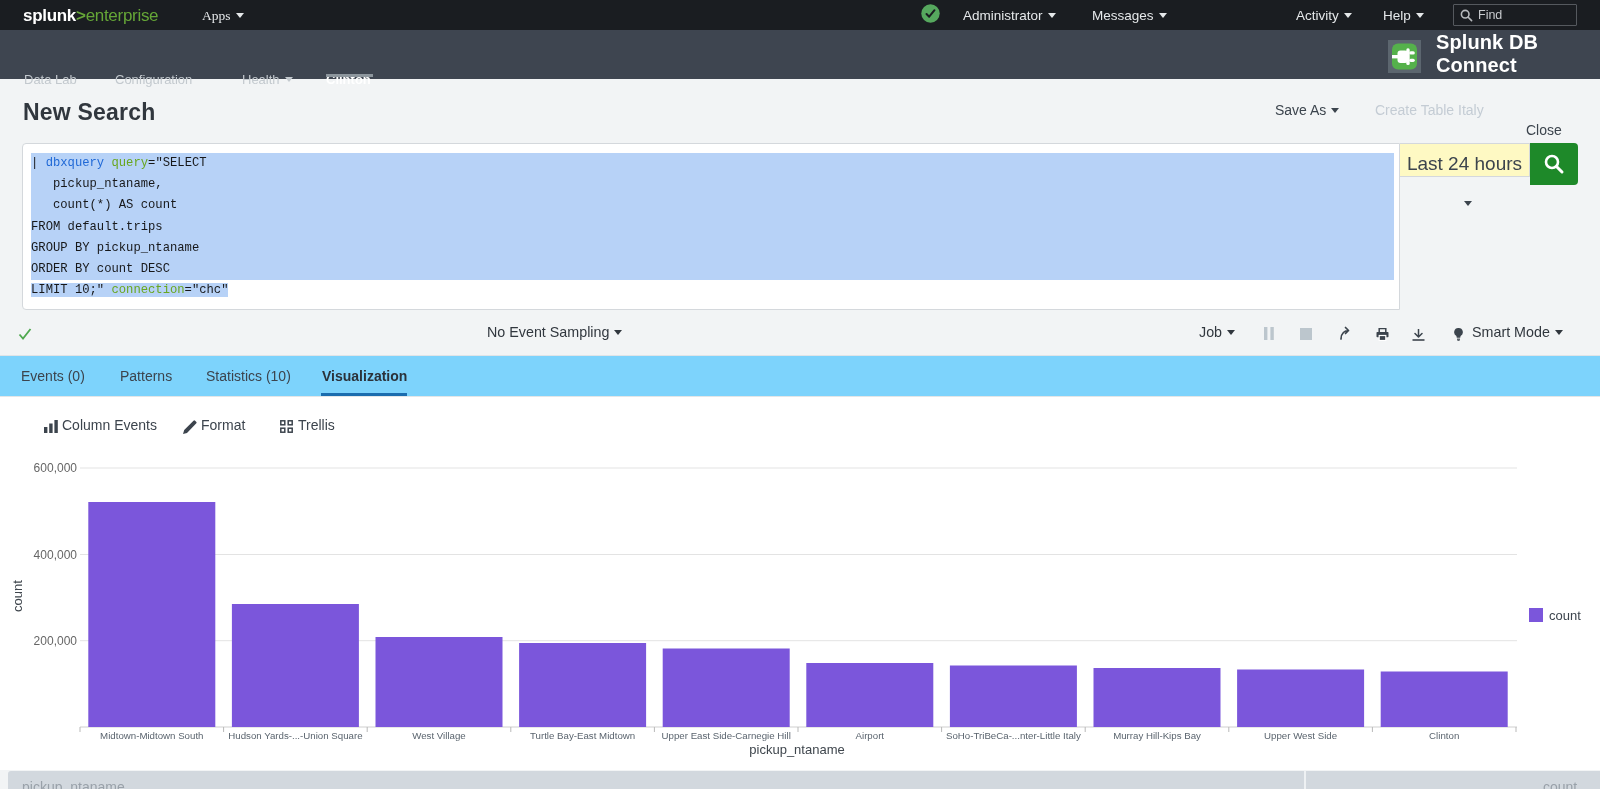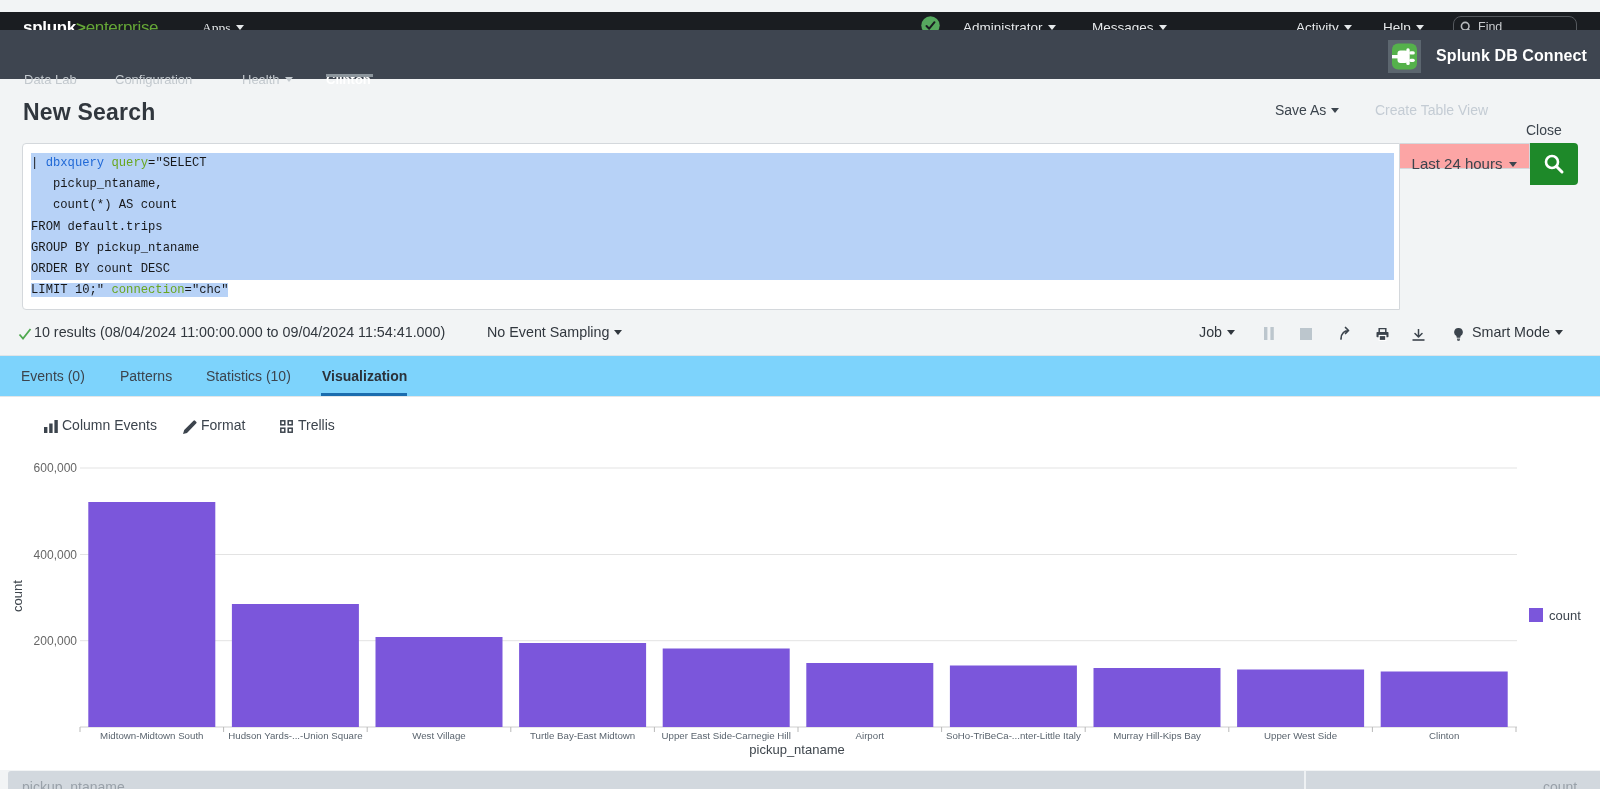--- a/index.html
+++ b/index.html
@@ -1,48 +1,48 @@
 <!DOCTYPE html>
 <html><head>
 <meta charset="utf-8">
 <style>
   * { margin:0; padding:0; box-sizing:border-box; }
   html,body { width:1600px; height:789px; overflow:hidden; }
   body { font-family:"Liberation Sans", sans-serif; background:#f2f4f5; position:relative; }
   .abs { position:absolute; }
 
   
-  #topbar { position:absolute; left:0; top:12px; width:1600px; height:30px; background:#1a1d21; }
+  #topbar { position:absolute; left:0; top:0; width:1600px; height:30px; background:#1a1d21; }
   .logo { position:absolute; left:23px; top:6px; font-size:17px; font-weight:bold; color:#fff; letter-spacing:-0.3px;}
   .logo .gt { color:#65a637; font-weight:bold; }
   .logo .ent { color:#65a637; font-weight:400; }
   .tb-item { position:absolute; top:8px; color:#e5e8ea; font-size:13.5px; }
   .caret { display:inline-block; width:0; height:0; border-left:4px solid transparent; border-right:4px solid transparent; border-top:5px solid currentColor; vertical-align:middle; margin-left:5px; margin-top:-2px;}
-  #findbox { position:absolute; left:1453px; top:4px; width:124px; height:22px; border:1px solid #55595e; border-radius:8px; background:#1a1d21; color:#c8cbce; font-size:12.5px; line-height:20px; padding-left:24px; }
+  #findbox { position:absolute; left:1453px; top:4px; width:124px; height:22px; border:1px solid #55595e; border-radius:1px; background:#1a1d21; color:#c8cbce; font-size:12.5px; line-height:20px; padding-left:24px; }
 
   
   #appbar { position:absolute; left:0; top:30px; width:1600px; height:49px; background:#3e4550; }
   .ab-item { position:absolute; top:18px; font-size:13px; color:#c3c9ce;margin-top:24px; }
   .ab-active { color:#ffffff; font-weight:bold; }
   #ab-underline { position:absolute; left:326px; top:44px; width:47px; height:3px; background:#8d969d; }
 
   
   #title { position:absolute; left:23px; top:99px; font-size:23px; font-weight:bold; color:#31373e; letter-spacing:0.2px; }
   .hdr-link { position:absolute; top:102px; font-size:14px; color:#3c444d; }
   .hdr-dis { color:#c4ccd4; }
 
   
   #searchbox { position:absolute; left:22px; top:143px; width:1378px; height:167px; background:#fff; border:1px solid #d4d8dc; border-radius:4px 0 0 4px; }
   #code { position:absolute; left:8px; top:9px; font-family:"Liberation Mono", monospace; font-size:12.2px; line-height:21.2px; color:#17181a; white-space:pre; }
   .selblock { background:#b7d2f7; width:1363px; white-space:pre; }
   #code div { white-space:pre; }
   .selpart { background:#b7d2f7; }
   .kwb { color:#1f68d6; } 
   .kwg { color:#69a61f; } 
-  #timepicker { position:absolute; left:1400px; top:143px; width:130px; height:26px; background:#fca5a5; border:1px solid #d4d8dc; border-left:none; font-size:15px; color:#3c444d; line-height:40px; text-align:center; }
+  #timepicker { position:absolute; left:1400px; top:143px; width:130px; height:34px; background:#fef9c3; border:1px solid #d4d8dc; border-left:none; font-size:19px; color:#3c444d; line-height:40px; text-align:center; }
   #searchbtn { position:absolute; left:1530px; top:143px; width:48px; height:42px; background:#1e8929; border-radius:0 4px 4px 0; }
 
   
   #resultsbar { position:absolute; left:0; top:311px; width:1600px; height:45px; background:#f2f4f5; border-bottom:1px solid #e0e4e7; }
   .rb-text { position:absolute; top:13px; font-size:14.3px; color:#31373e; }
 
   
   #tabsrow { position:absolute; left:0; top:356px; width:1600px; height:41px; background:#7dd3fc; border-bottom:1px solid #e3e6e8; }
   .tab { position:absolute; top:12px; font-size:14px; color:#3c444d; }
   .tab-active { font-weight:bold; color:#2b323a; }
@@ -89,26 +89,26 @@
         <rect x="4" y="3.5" width="25" height="26" rx="6" fill="#55b14b"></rect>
         <g fill="#fff">
           <rect x="4" y="15" width="8" height="3.4"></rect>
           <rect x="9.5" y="10.5" width="10.5" height="12.4" rx="3"></rect>
           <rect x="18.3" y="8.3" width="3.4" height="16.8" rx="1.6"></rect>
           <rect x="21.2" y="11.3" width="5.6" height="3.2" rx="1.6"></rect>
           <rect x="21.2" y="18.7" width="5.6" height="3.2" rx="1.6"></rect>
         </g>
       </svg>
   </div>
-  <div class="abs" style="left:1436px; top:17px; font-size:16px; font-weight:bold; color:#fff; letter-spacing:0.1px;">Splunk DB Connect</div>
+  <div class="abs" style="left:1436px; top:1px; font-size:20px; font-weight:bold; color:#fff; letter-spacing:0.1px;">Splunk DB Connect</div>
 </div>
 
 <div id="title">New Search</div>
 <div class="hdr-link" style="left:1275px;">Save As<span class="caret"></span></div>
-<div class="hdr-link hdr-dis" style="left:1375px;">Create Table View</div>
+<div class="hdr-link hdr-dis" style="left:1375px;">Create Table Italy</div>
 <div class="hdr-link" style="left:1526px;margin-top:20px;">Close</div>
 
 <div id="searchbox">
   <div id="code"><div class="selblock">| <span class="kwb">dbxquery</span> <span class="kwg">query</span>="SELECT
    pickup_ntaname,
    count(*) AS count
 FROM default.trips
 GROUP BY pickup_ntaname
 ORDER BY count DESC</div><div><span class="selpart">LIMIT 10;" <span class="kwg">connection</span>="chc"</span></div></div>
 </div>
@@ -117,21 +117,20 @@
   <svg style="position:absolute; left:13px; top:10px;" width="22" height="22" viewBox="0 0 22 22">
       <circle cx="9" cy="9" r="6" stroke="#fff" stroke-width="2.6" fill="none"></circle>
       <line x1="13.5" y1="13.5" x2="19" y2="19" stroke="#fff" stroke-width="3" stroke-linecap="round"></line>
     </svg>
 </div>
 
 <div id="resultsbar">
   <svg class="abs" style="left:18px; top:17px;" width="14" height="12" viewBox="0 0 14 12">
       <path d="M1.5 6.5l3.5 4L12.5 1" stroke="#4fa84f" stroke-width="1.8" fill="none"></path>
     </svg>
-  <div class="rb-text" style="left:34px;">10 results (08/04/2024 11:00:00.000 to 09/04/2024 11:54:41.000)</div>
   <div class="rb-text" style="left:487px;">No Event Sampling<span class="caret"></span></div>
   <div class="rb-text" style="left:1199px;">Job<span class="caret"></span></div>
   <svg class="abs" style="left:1263px; top:16px;" width="12" height="13" viewBox="0 0 12 13">
       <rect x="1" y="0" width="3.4" height="13" fill="#bcc6cd"></rect>
       <rect x="7.4" y="0" width="3.4" height="13" fill="#bcc6cd"></rect>
     </svg>
   <svg class="abs" style="left:1300px; top:17px;" width="12" height="12" viewBox="0 0 12 12">
       <rect x="0" y="0" width="12" height="12" fill="#bcc6cd"></rect>
     </svg>
   <svg class="abs" style="left:1339px; top:14px;" width="16" height="16" viewBox="0 0 16 16">

